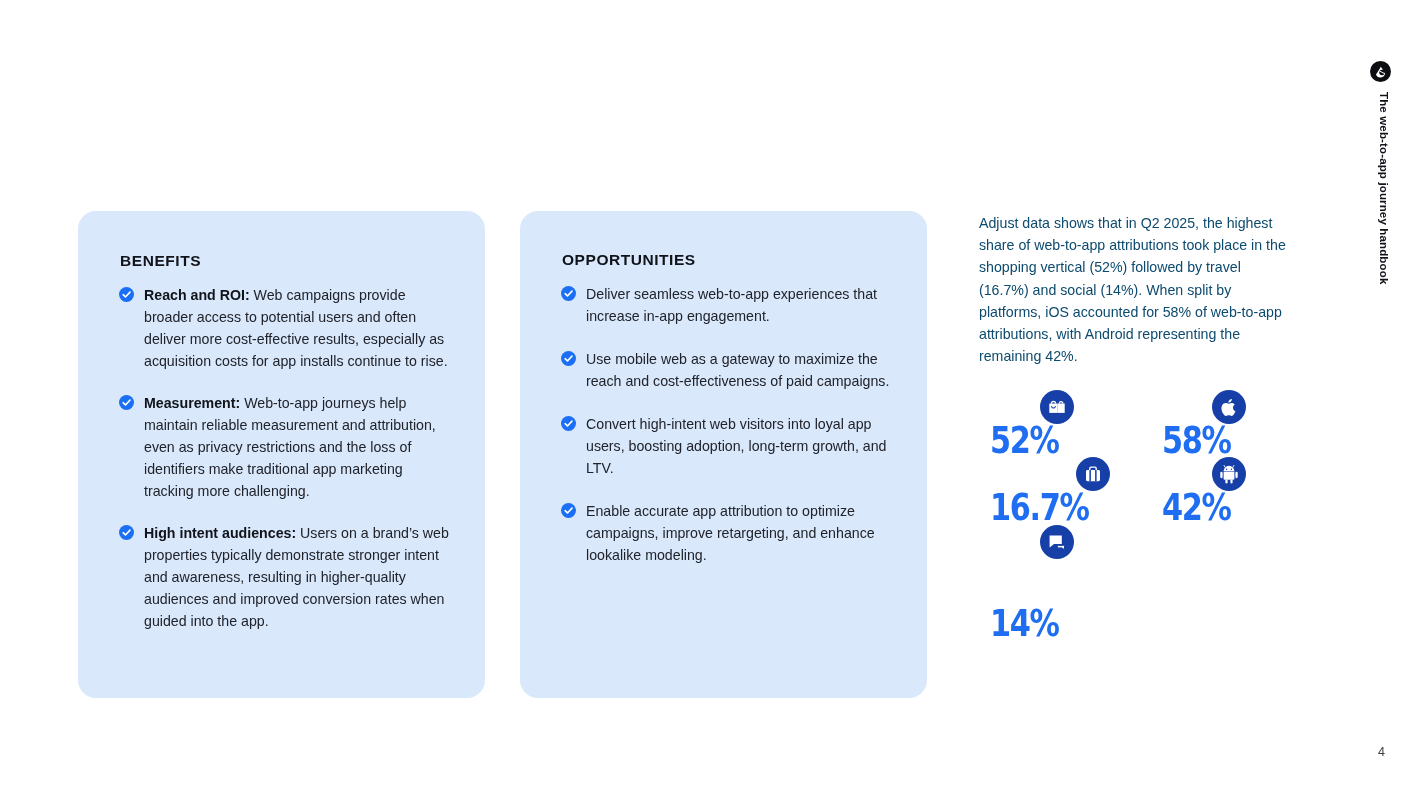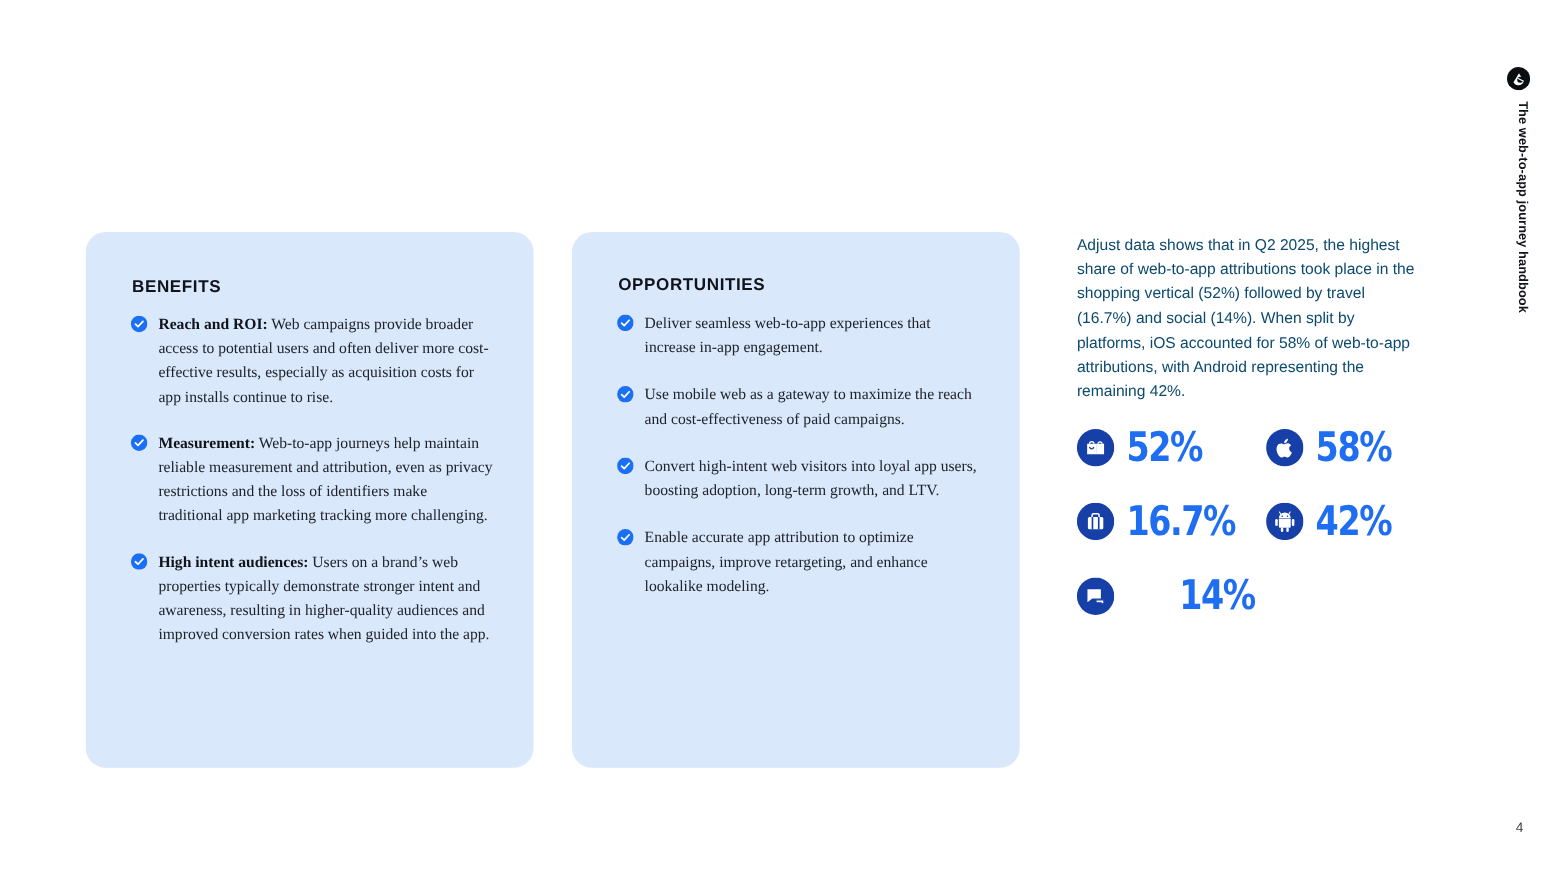--- a/index.html
+++ b/index.html
@@ -48,21 +48,20 @@
   #card-benefits .bullet-list      { top: 73px; }
   #card-opportunities .bullet-list { top: 72px; }
 
   .bullet {
     position: relative;
     padding-left: 25px;
     margin-bottom: 20px;
     font-size: 14.2px;
     line-height: 22px;
     color: #20232b;
-    font-family: Liberation Serif, serif;
   }
   #card-opportunities .bullet { margin-bottom: 21px; }
   .bullet:last-child { margin-bottom: 0; margin-top: 14px; }
 
   .check-icon {
     position: absolute;
     left: 0;
     top: 3px;
     width: 15px;
     height: 15px;
@@ -85,20 +84,21 @@
   .stats {
     position: absolute;
     left: 979px;
     top: 390px;
     width: 330px;
   }
   .stat {
     position: absolute;
     display: flex;
     align-items: flex-end;
+    flex-direction: column;
   }
   .stat-0 { left: 0px;   top: 0px; }
   .stat-1 { left: 0px;   top: 67px; }
   .stat-2 { left: 0px;   top: 135px; gap: 48px; }
   .stat-3 { left: 172px; top: 0px; }
   .stat-4 { left: 172px; top: 67px; }
 
   .stat-icon {
     width: 34px;
     height: 34px;

